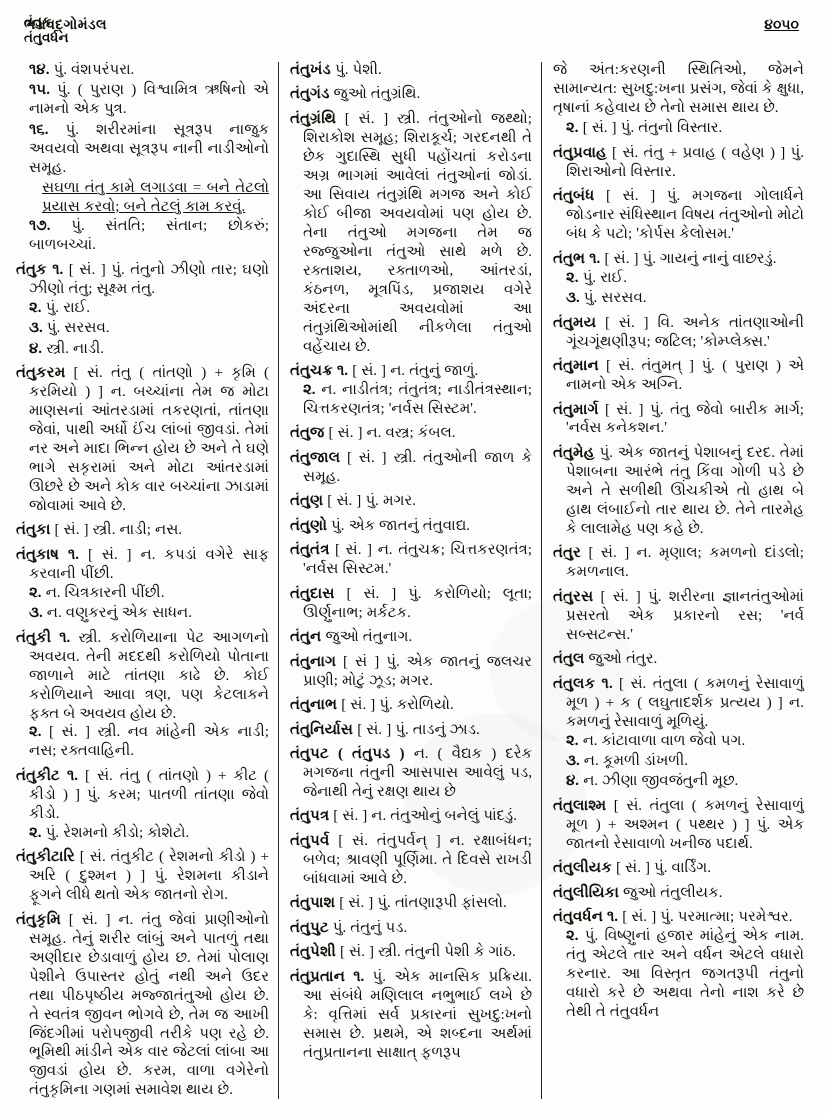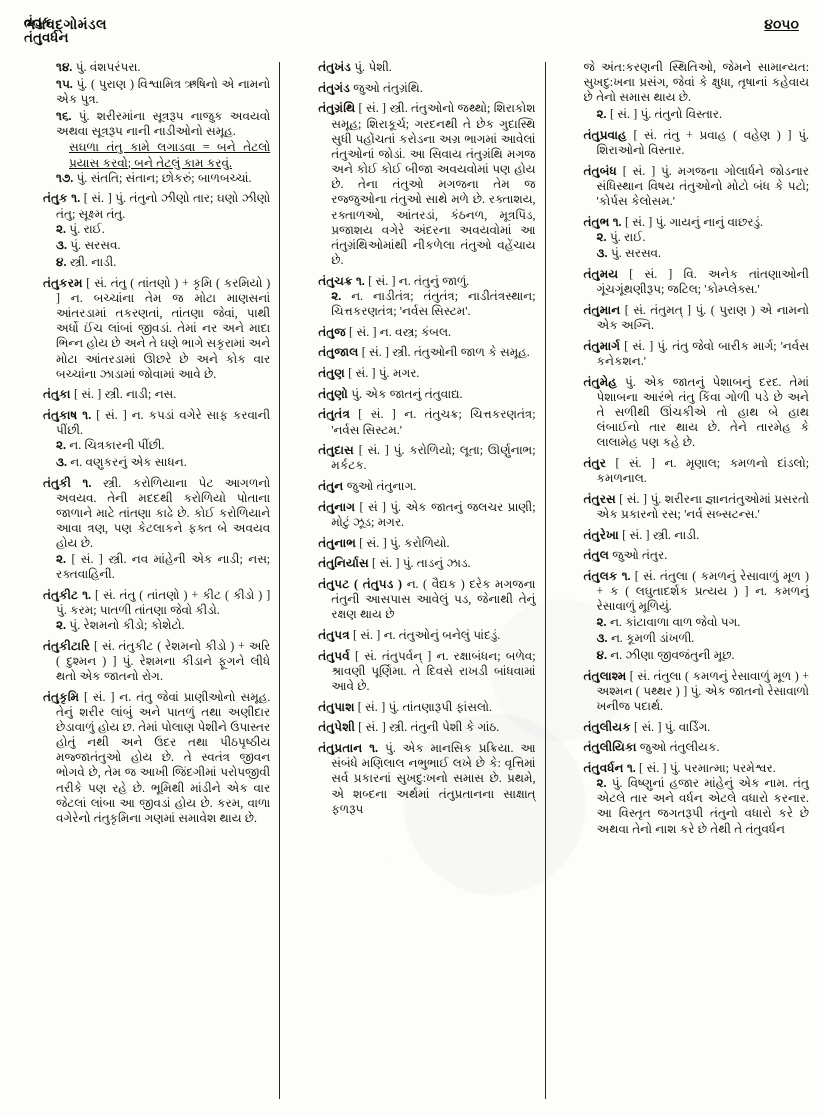--- a/index.html
+++ b/index.html
@@ -62,23 +62,22 @@
   
   .columns {
     position: relative;
     display: flex;
     height: 1045px;
     align-items: stretch;
   }
   .col {
     width: 262px;
     box-sizing: border-box;
-    font-size: 12px;
+    font-size: 15px;
     line-height: 1.265;
-    margin-left: 27px;
   }
   .col-1 { padding-right: 9px; }
   .col-2 { padding-left: 11px; padding-right: 9px; }
   .col-3 { padding-left: 11px; }
   .rule {
     width: 1px;
     background: #2a2724;
     margin-top: 2px;
     margin-bottom: 6px;
     flex: 0 0 1px;
@@ -233,20 +232,23 @@
         <div class="entry">
           <div class="hang"><span class="hw">તંતુપત્ર</span> <span class="body">[ સં. ] ન. તંતુઓનું બનેલું પાંદડું.</span></div>
         </div>
         <div class="entry">
           <div class="hang"><span class="hw">તંતુપર્વ</span> <span class="body">[ સં. તંતુપર્વન્ ] ન. રક્ષાબંધન; બળેવ; શ્રાવણી પૂર્ણિમા. તે દિવસે રાખડી બાંધવામાં આવે છે.</span></div>
         </div>
         <div class="entry">
           <div class="hang"><span class="hw">તંતુપાશ</span> <span class="body">[ સં. ] પું. તાંતણારૂપી ફાંસલો.</span></div>
         </div>
         <div class="entry">
+          <div class="hang"><span class="hw">તંતુપુટ</span> <span class="body">પું. તંતુનું પડ.</span></div>
+        </div>
+        <div class="entry">
           <div class="hang"><span class="hw">તંતુપેશી</span> <span class="body">[ સં. ] સ્ત્રી. તંતુની પેશી કે ગાંઠ.</span></div>
         </div>
         <div class="entry">
           <div class="hang"><span class="hw">તંતુપ્રતાન</span> <span class="num">૧.</span> <span class="body">પું. એક માનસિક પ્રક્રિયા. આ સંબંધે મણિલાલ નભુભાઈ લખે છે કે: વૃત્તિમાં સર્વ પ્રકારનાં સુખદુ:ખનો સમાસ છે. પ્રથમે, એ શબ્દના અર્થમાં તંતુપ્રતાનના સાક્ષાત્ ફળરૂપ</span></div>
         </div>
       </div>
     <div class="rule"></div>
     <div class="col col-3">
         <div class="entry">
           <div class="sense first"><span class="body">જે અંત:કરણની સ્થિતિઓ, જેમને સામાન્યત: સુખદુ:ખના પ્રસંગ, જેવાં કે ક્ષુધા, તૃષાનાં કહેવાય છે તેનો સમાસ થાય છે.</span></div>
@@ -273,23 +275,20 @@
           <div class="hang"><span class="hw">તંતુમાર્ગ</span> <span class="body">[ સં. ] પું. તંતુ જેવો બારીક માર્ગ; 'નર્વસ કનેકશન.'</span></div>
         </div>
         <div class="entry">
           <div class="hang"><span class="hw">તંતુમેહ</span> <span class="body">પું. એક જાતનું પેશાબનું દરદ. તેમાં પેશાબના આરંભે તંતુ કિંવા ગોળી પડે છે અને તે સળીથી ઊંચકીએ તો હાથ બે હાથ લંબાઈનો તાર થાય છે. તેને તારમેહ કે લાલામેહ પણ કહે છે.</span></div>
         </div>
         <div class="entry">
           <div class="hang"><span class="hw">તંતુર</span> <span class="body">[ સં. ] ન. મૃણાલ; કમળનો દાંડલો; કમળનાલ.</span></div>
         </div>
         <div class="entry">
           <div class="hang"><span class="hw">તંતુરસ</span> <span class="body">[ સં. ] પું. શરીરના જ્ઞાનતંતુઓમાં પ્રસરતો એક પ્રકારનો રસ; 'નર્વ સબ્સટન્સ.'</span></div>
-        </div>
-        <div class="entry">
-          <div class="hang"><span class="hw">તંતુરેખા</span> <span class="body">[ સં. ] સ્ત્રી. નાડી.</span></div>
         </div>
         <div class="entry">
           <div class="hang"><span class="hw">તંતુલ</span> <span class="body">જુઓ તંતુર.</span></div>
         </div>
         <div class="entry">
           <div class="hang"><span class="hw">તંતુલક</span> <span class="num">૧.</span> <span class="body">[ સં. તંતુલા ( કમળનું રેસાવાળું મૂળ ) + ક ( લઘુતાદર્શક પ્રત્યય ) ] ન. કમળનું રેસાવાળું મૂળિયું.</span></div>
           <div class="sense"><span class="num">૨.</span> <span class="body">ન. કાંટાવાળા વાળ જેવો પગ.</span></div>
           <div class="sense"><span class="num">૩.</span> <span class="body">ન. કૂમળી ડાંખળી.</span></div>
           <div class="sense"><span class="num">૪.</span> <span class="body">ન. ઝીણા જીવજંતુની મૂછ.</span></div>
         </div>

